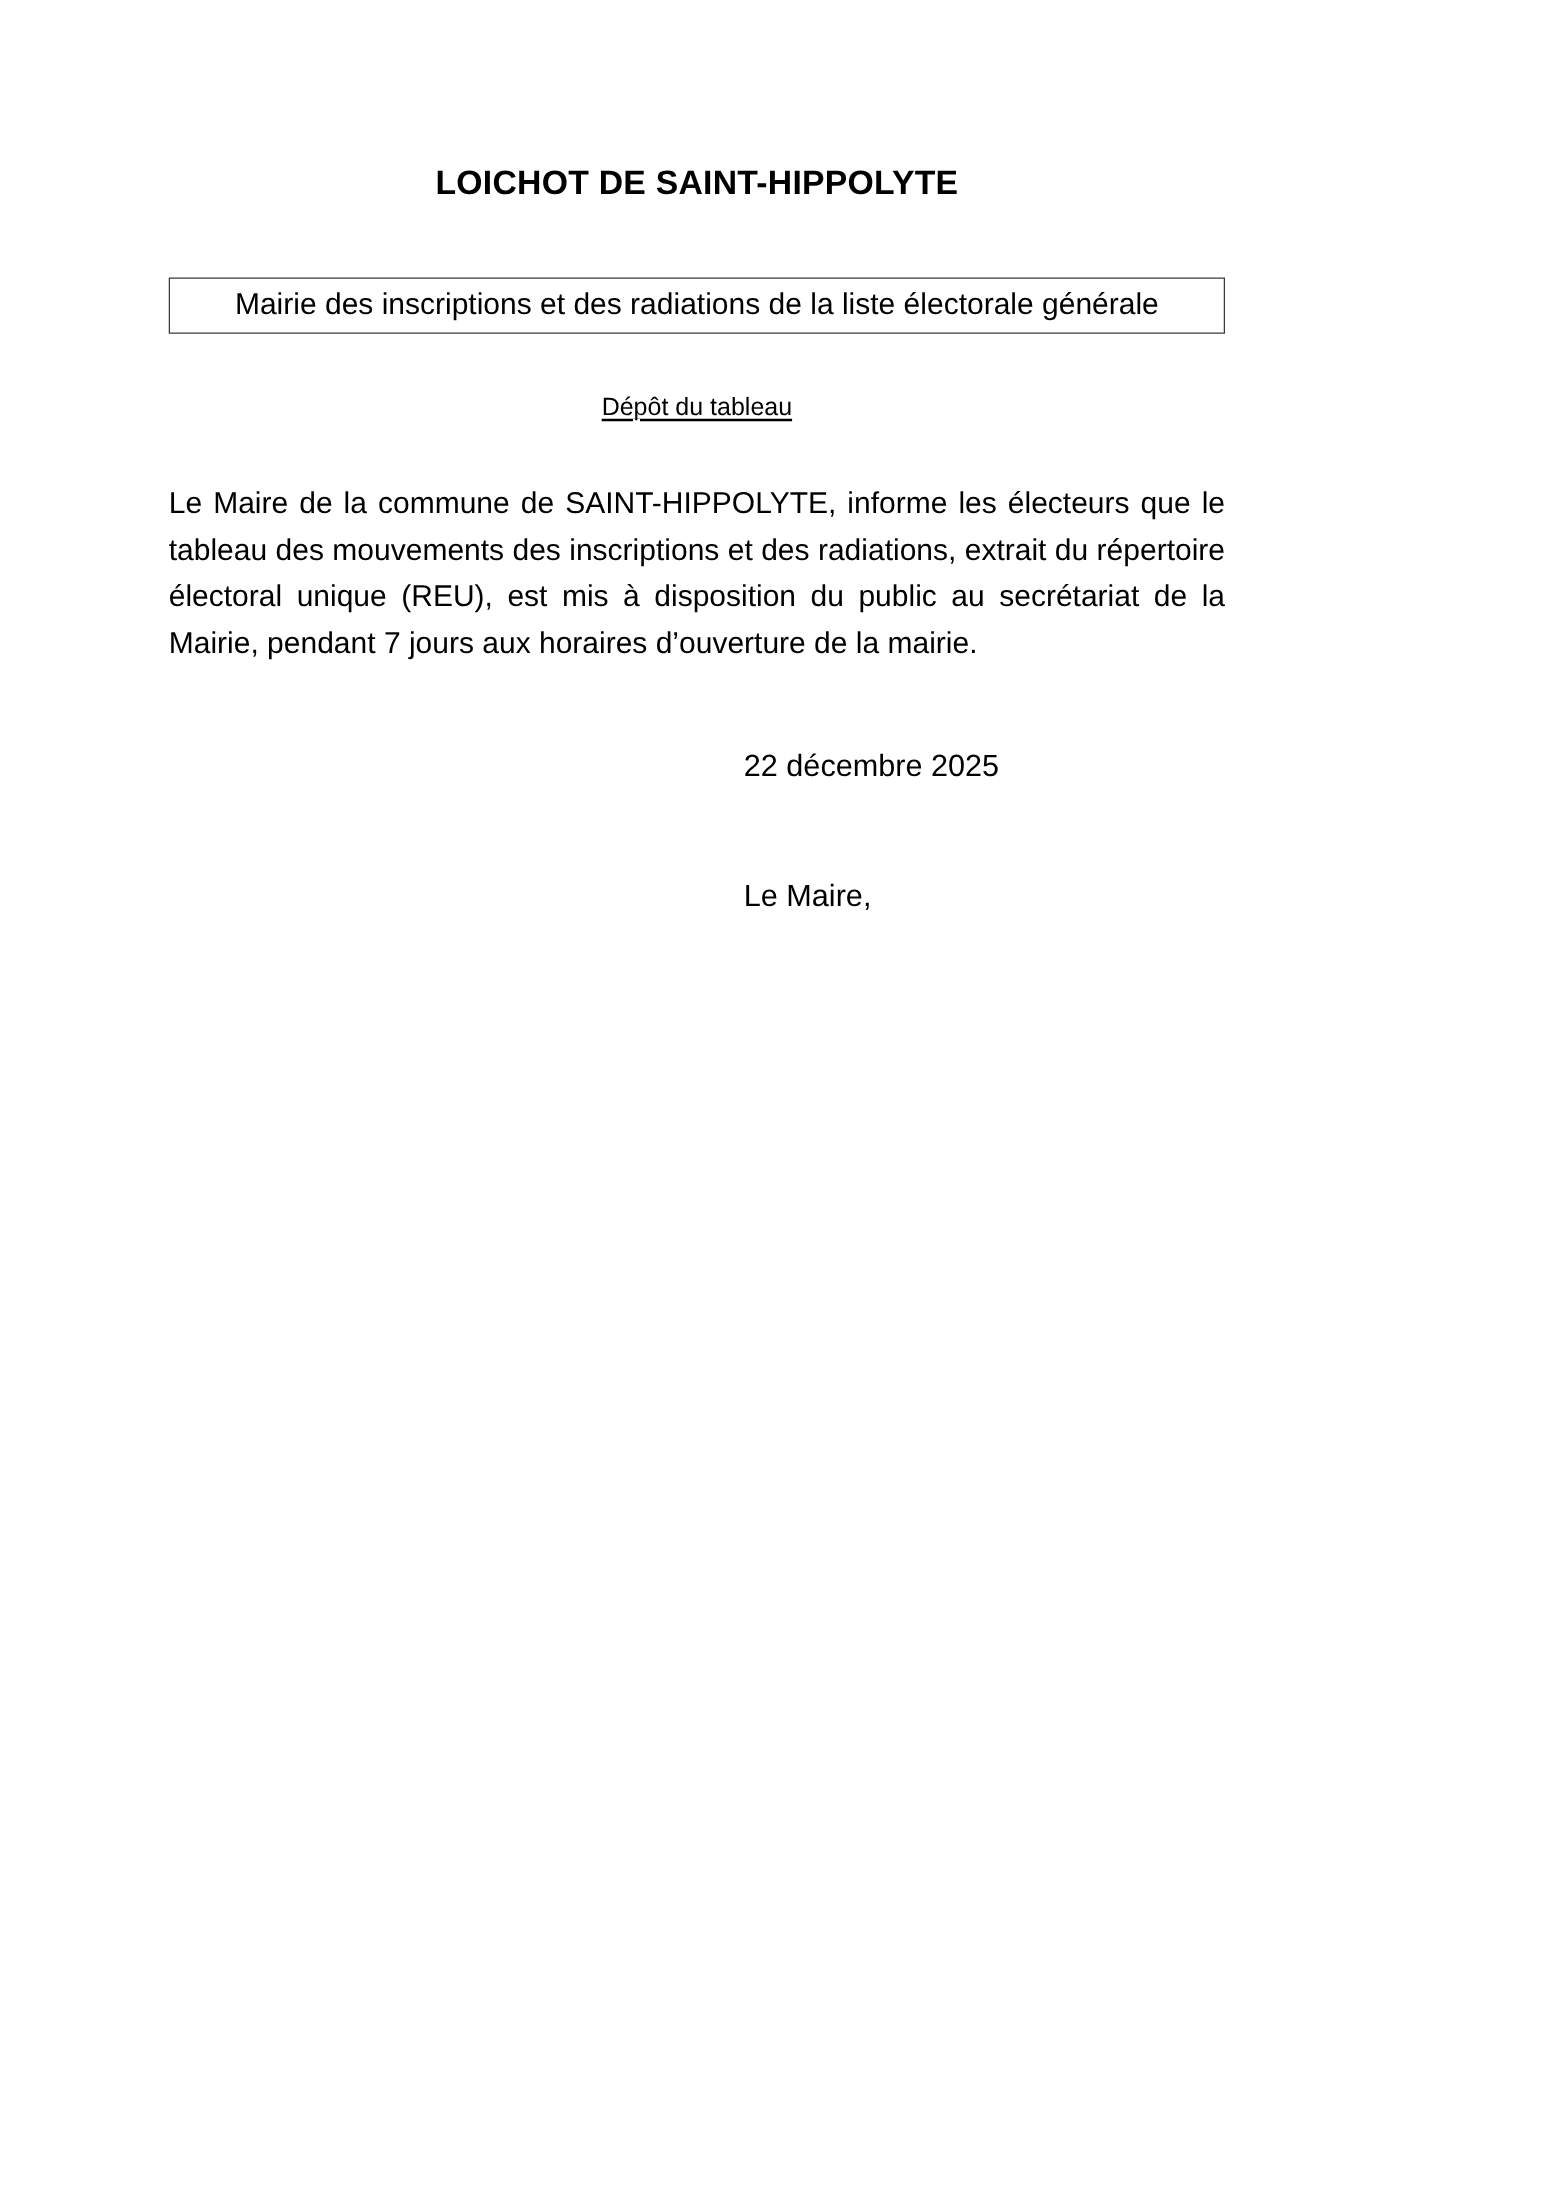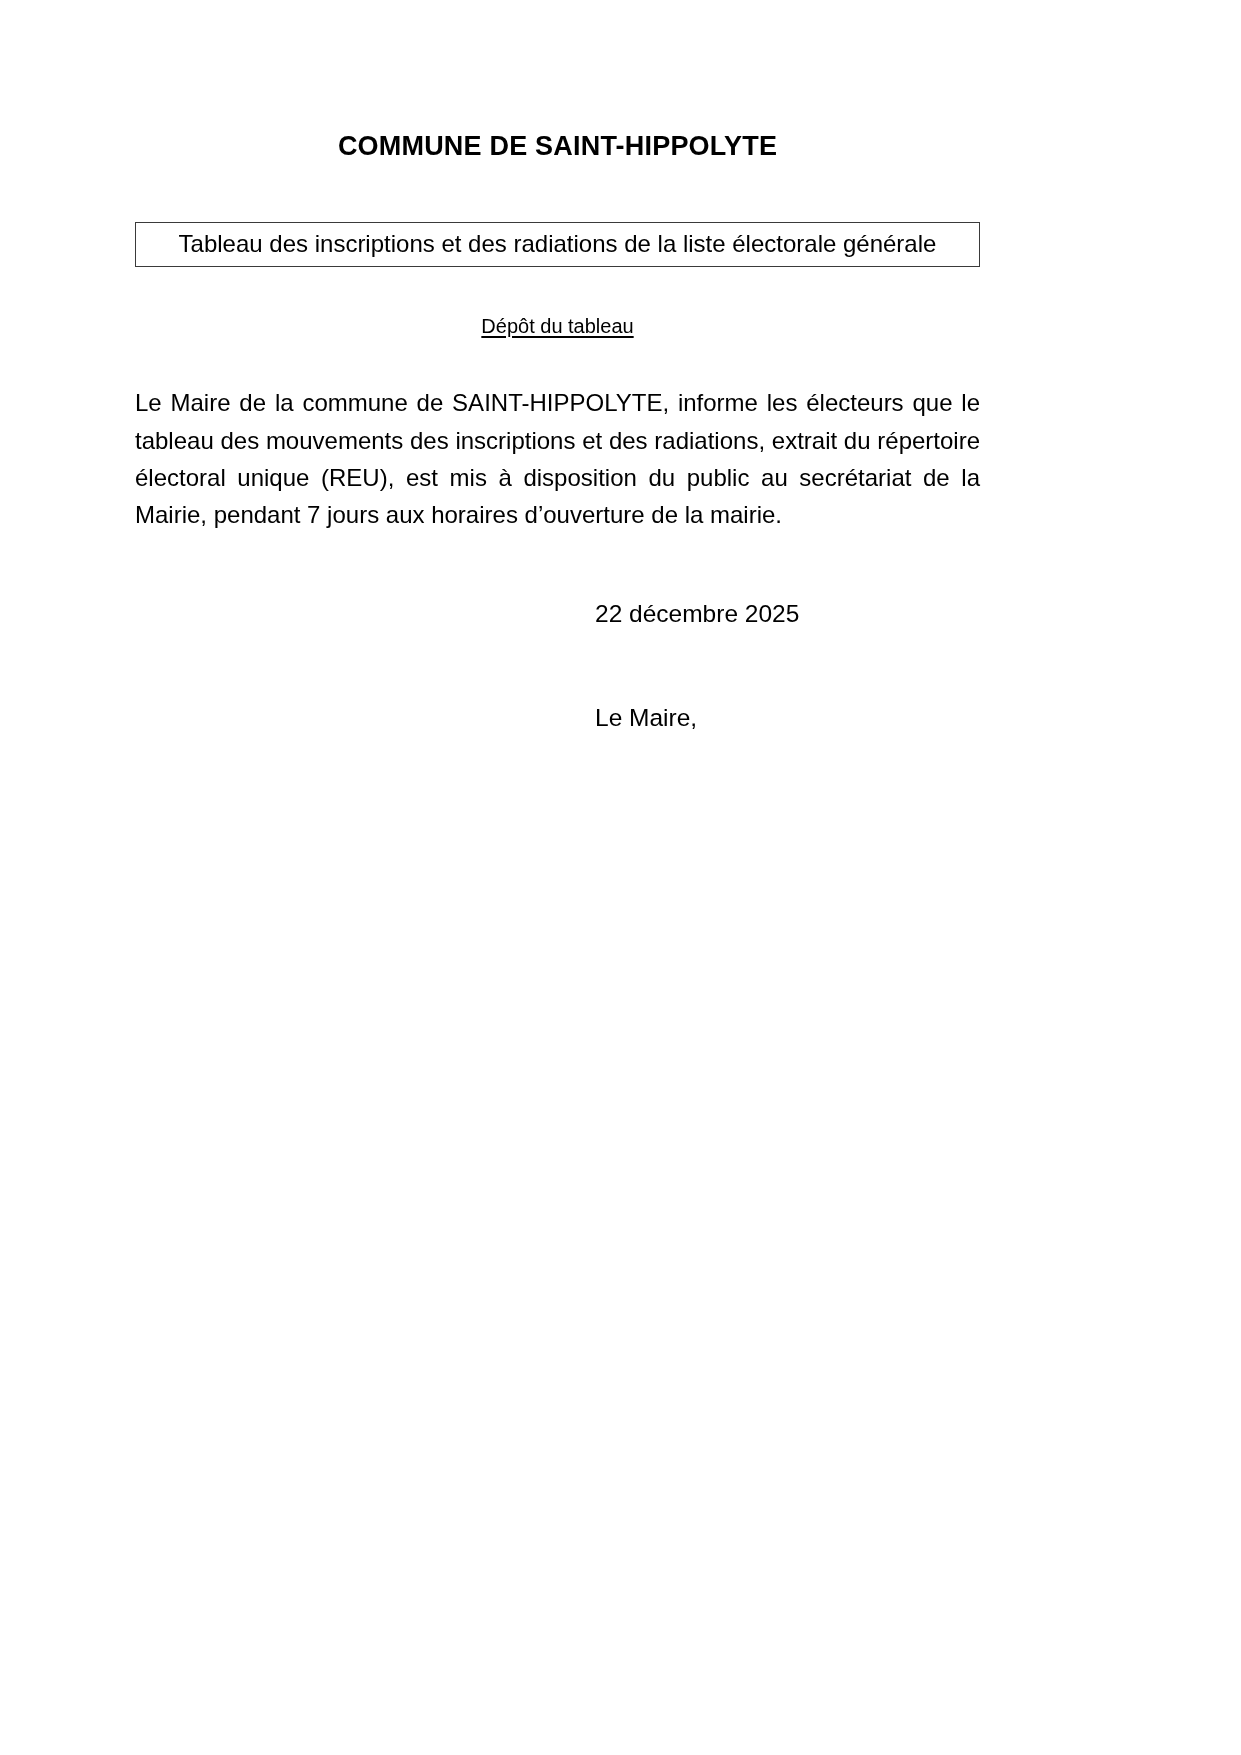--- a/index.html
+++ b/index.html
@@ -76,23 +76,23 @@
   .sig-line.last {
     margin-bottom: 0;
   }
 </style>
 </head>
 <body>
 
 <div class="page">
   <div class="content">
 
-    <div class="doc-title">COMMUNE DE SAINT-HIPPOLYTE</div>
+    <div class="doc-title">LOICHOT DE SAINT-HIPPOLYTE</div>
 
-    <div class="subtitle-box">Tableau des inscriptions et des radiations de la liste électorale générale</div>
+    <div class="subtitle-box">Mairie des inscriptions et des radiations de la liste électorale générale</div>
 
     <div class="section-heading">
       <span>Dépôt du tableau</span>
     </div>
 
     <p class="body-par">Le Maire de la commune de SAINT-HIPPOLYTE, informe les électeurs que le tableau des mouvements des inscriptions et des radiations, extrait du répertoire électoral unique (REU), est mis à disposition du public au secrétariat de la Mairie, pendant 7 jours aux horaires d’ouverture de la mairie.</p>
 
 
     <div class="signature">
       <p class="sig-line">22 décembre 2025</p>

